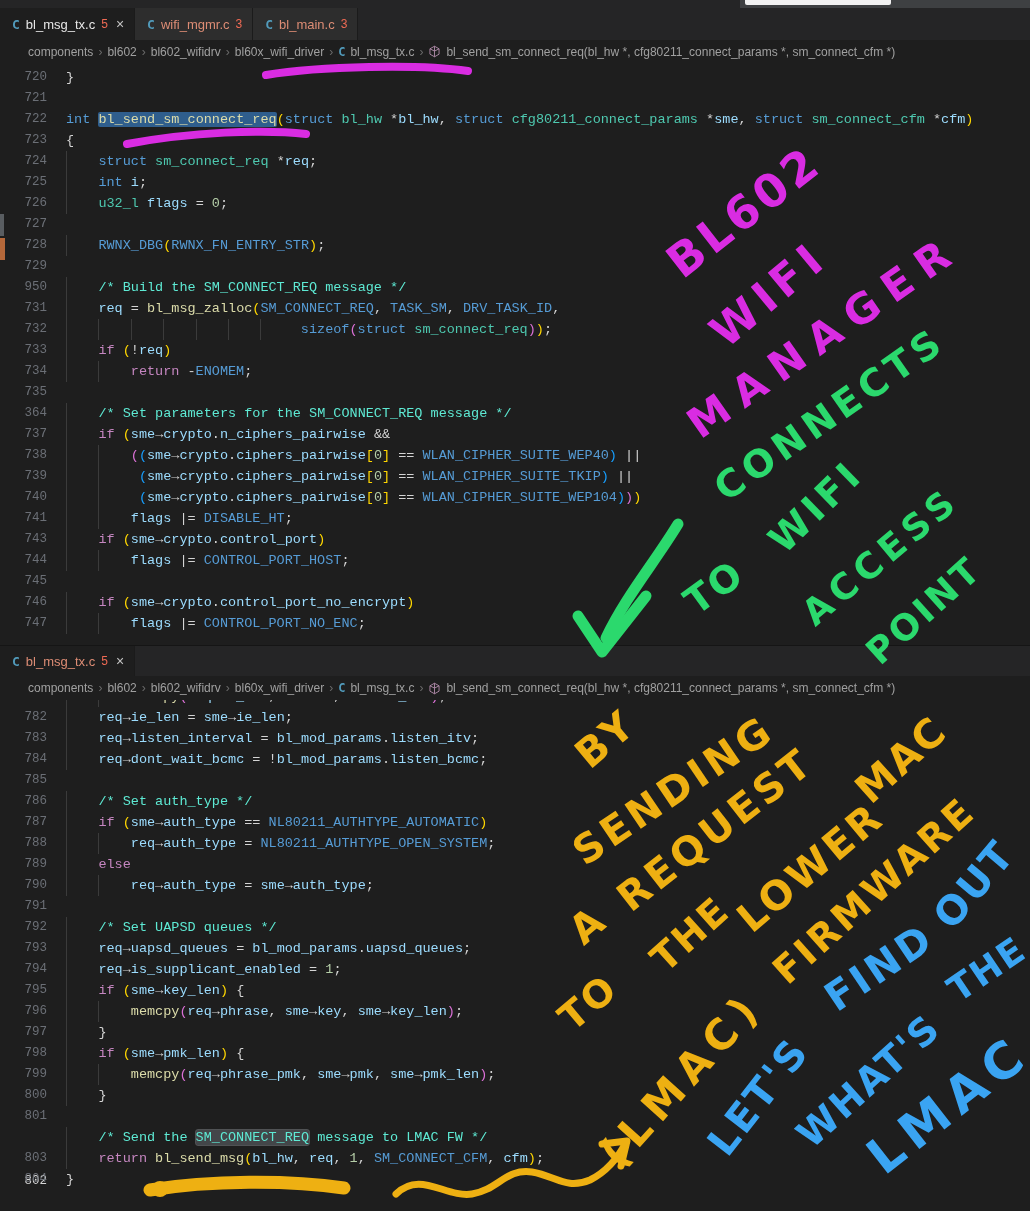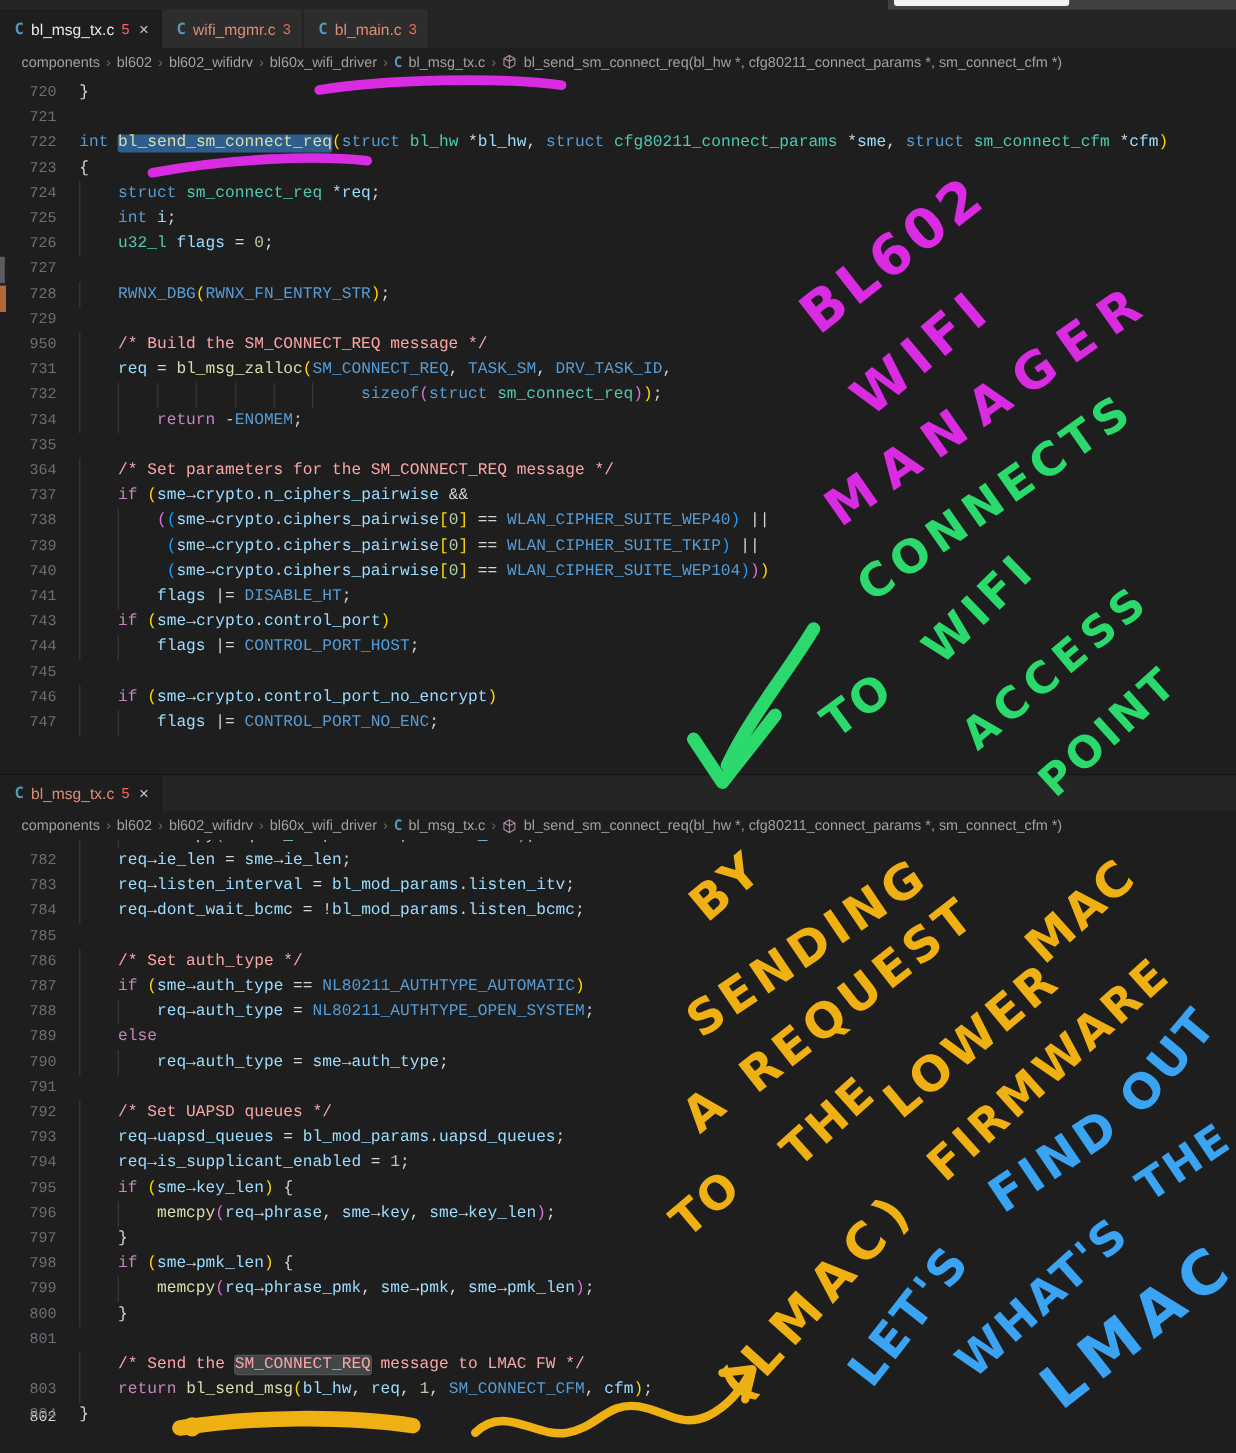--- a/index.html
+++ b/index.html
@@ -14,37 +14,37 @@
   .tab{height:32px;display:flex;align-items:center;padding:0 10px 0 12px;background:#2d2d2d;
        border-right:1px solid #1b1b1b;font-size:13px;color:#9b9b9b;cursor:pointer;white-space:nowrap;}
   #pane2 .tab{height:30px;}
   .tab.active{background:#1e1e1e;}
   .cicon{color:#519aba;font-weight:bold;font-size:13px;margin-right:6px;font-family:"DejaVu Sans Mono",monospace;}
   .tablabel{color:#de8d75;}
   .tab.active .plain{color:#e7e7e7;}
   .badge{margin-left:6px;color:#ef6a54;font-size:12px;}
   .closex{margin-left:8px;color:#c5c5c5;font-size:14px;line-height:14px;}
   .breadcrumb{position:absolute;left:0;right:0;height:23px;background:#1e1e1e;display:flex;align-items:center;
-              padding-left:18px;font-size:12px;color:#a0a0a0;z-index:5;white-space:nowrap;overflow:hidden;}
+              padding-left:28px;font-size:12px;color:#a0a0a0;z-index:5;white-space:nowrap;overflow:hidden;}
   #pane1 .breadcrumb{top:40px;}
   #pane2 .breadcrumb{top:30px;height:24px;}
   .bc-sep{margin:0 5px;color:#6a6a6a;}
   .bc-c{color:#519aba;font-weight:bold;margin-right:5px;font-family:"DejaVu Sans Mono",monospace;}
   .bc-sym{margin-right:5px;display:inline-flex;}
   .code{position:absolute;left:0;right:0;z-index:1;}
   #pane1 .code{top:67px;}
   #pane2 .code{top:40px;}
   .cl{position:relative;height:21px;white-space:pre;
       font-family:Liberation Mono, monospace;font-size:13.5px;line-height:21px;}
   .ln{position:absolute;left:0;top:0;width:47px;text-align:right;color:#6b6f76;font-size:12.5px;}
   .ln.cur{color:#d7d7d7;margin-top:44px;}
   .ct{display:block;margin-left:66px;}
   .ig{display:inline-block;width:4ch;box-sizing:border-box;border-left:1px solid #3b3b3b;white-space:pre;}
   .tk.w{color:#d4d4d4;} .tk.b{color:#569cd6;} .tk.m{color:#c586c0;} .tk.t{color:#4ec9b0;}
-  .tk.f{color:#dcdcaa;} .tk.v{color:#9cdcfe;} .tk.n{color:#b5cea8;} .tk.c{color:#fca5a5;}
+  .tk.f{color:#dcdcaa;} .tk.v{color:#9cdcfe;} .tk.n{color:#b5cea8;} .tk.c{color:#5eead4;}
   .tk.p1{color:#ffd700;} .tk.p2{color:#da70d6;} .tk.p3{color:#179fff;}
   .tk.sel{background:#2f5e8d;border-radius:2px;}
   .tk.hl{background:rgba(112,120,126,.45);outline:1px solid rgba(155,160,165,.4);border-radius:2px;}
   #ink{position:absolute;left:0;top:0;width:1030px;height:1211px;z-index:8;pointer-events:none;}
   .hand{position:absolute;z-index:9;font-family:"DejaVu Sans",sans-serif;font-weight:bold;
         transform-origin:0 0;white-space:nowrap;pointer-events:none;}
   .artifact{position:absolute;z-index:10;}
 </style>
 </head>
 <body>
@@ -96,20 +96,21 @@
         <div class="cl"><span class="ln">723</span><span class="ct"><span class="tk w">{</span></span></div>
         <div class="cl"><span class="ln">724</span><span class="ct"><span class="ig">    </span><span class="tk b">struct</span><span class="tk w"> </span><span class="tk t">sm_connect_req</span><span class="tk w"> *</span><span class="tk v">req</span><span class="tk w">;</span></span></div>
         <div class="cl"><span class="ln">725</span><span class="ct"><span class="ig">    </span><span class="tk b">int</span><span class="tk w"> </span><span class="tk v">i</span><span class="tk w">;</span></span></div>
         <div class="cl"><span class="ln">726</span><span class="ct"><span class="ig">    </span><span class="tk t">u32_l</span><span class="tk w"> </span><span class="tk v">flags</span><span class="tk w"> = </span><span class="tk n">0</span><span class="tk w">;</span></span></div>
         <div class="cl"><span class="ln">727</span><span class="ct"></span></div>
         <div class="cl"><span class="ln">728</span><span class="ct"><span class="ig">    </span><span class="tk b">RWNX_DBG</span><span class="tk p1">(</span><span class="tk b">RWNX_FN_ENTRY_STR</span><span class="tk p1">)</span><span class="tk w">;</span></span></div>
         <div class="cl"><span class="ln">729</span><span class="ct"></span></div>
         <div class="cl"><span class="ln">950</span><span class="ct"><span class="ig">    </span><span class="tk c">/* Build the SM_CONNECT_REQ message */</span></span></div>
         <div class="cl"><span class="ln">731</span><span class="ct"><span class="ig">    </span><span class="tk v">req</span><span class="tk w"> = </span><span class="tk f">bl_msg_zalloc</span><span class="tk p1">(</span><span class="tk b">SM_CONNECT_REQ</span><span class="tk w">, </span><span class="tk b">TASK_SM</span><span class="tk w">, </span><span class="tk b">DRV_TASK_ID</span><span class="tk w">,</span></span></div>
         <div class="cl"><span class="ln">732</span><span class="ct"><span class="ig">    </span><span class="ig">    </span><span class="ig">    </span><span class="ig">    </span><span class="ig">    </span><span class="ig">    </span><span class="ig">    </span> <span class="tk b">sizeof</span><span class="tk p2">(</span><span class="tk b">struct</span><span class="tk w"> </span><span class="tk t">sm_connect_req</span><span class="tk p2">)</span><span class="tk p1">)</span><span class="tk w">;</span></span></div>
+        <div class="cl"><span class="ln">733</span><span class="ct"><span class="ig">    </span><span class="tk m">if</span><span class="tk w"> </span><span class="tk p1">(</span><span class="tk w">!</span><span class="tk v">req</span><span class="tk p1">)</span></span></div>
         <div class="cl"><span class="ln">734</span><span class="ct"><span class="ig">    </span><span class="ig">    </span><span class="tk m">return</span><span class="tk w"> -</span><span class="tk b">ENOMEM</span><span class="tk w">;</span></span></div>
         <div class="cl"><span class="ln">735</span><span class="ct"></span></div>
         <div class="cl"><span class="ln">364</span><span class="ct"><span class="ig">    </span><span class="tk c">/* Set parameters for the SM_CONNECT_REQ message */</span></span></div>
         <div class="cl"><span class="ln">737</span><span class="ct"><span class="ig">    </span><span class="tk m">if</span><span class="tk w"> </span><span class="tk p1">(</span><span class="tk v">sme</span><span class="tk w">→</span><span class="tk v">crypto</span><span class="tk w">.</span><span class="tk v">n_ciphers_pairwise</span><span class="tk w"> &amp;&amp;</span></span></div>
         <div class="cl"><span class="ln">738</span><span class="ct"><span class="ig">    </span><span class="ig">    </span><span class="tk p2">(</span><span class="tk p3">(</span><span class="tk v">sme</span><span class="tk w">→</span><span class="tk v">crypto</span><span class="tk w">.</span><span class="tk v">ciphers_pairwise</span><span class="tk p1">[</span><span class="tk n">0</span><span class="tk p1">]</span><span class="tk w"> == </span><span class="tk b">WLAN_CIPHER_SUITE_WEP40</span><span class="tk p3">)</span><span class="tk w"> ||</span></span></div>
         <div class="cl"><span class="ln">739</span><span class="ct"><span class="ig">    </span><span class="ig">    </span> <span class="tk p3">(</span><span class="tk v">sme</span><span class="tk w">→</span><span class="tk v">crypto</span><span class="tk w">.</span><span class="tk v">ciphers_pairwise</span><span class="tk p1">[</span><span class="tk n">0</span><span class="tk p1">]</span><span class="tk w"> == </span><span class="tk b">WLAN_CIPHER_SUITE_TKIP</span><span class="tk p3">)</span><span class="tk w"> ||</span></span></div>
         <div class="cl"><span class="ln">740</span><span class="ct"><span class="ig">    </span><span class="ig">    </span> <span class="tk p3">(</span><span class="tk v">sme</span><span class="tk w">→</span><span class="tk v">crypto</span><span class="tk w">.</span><span class="tk v">ciphers_pairwise</span><span class="tk p1">[</span><span class="tk n">0</span><span class="tk p1">]</span><span class="tk w"> == </span><span class="tk b">WLAN_CIPHER_SUITE_WEP104</span><span class="tk p3">)</span><span class="tk p2">)</span><span class="tk p1">)</span></span></div>
         <div class="cl"><span class="ln">741</span><span class="ct"><span class="ig">    </span><span class="ig">    </span><span class="tk v">flags</span><span class="tk w"> |= </span><span class="tk b">DISABLE_HT</span><span class="tk w">;</span></span></div>
         <div class="cl"><span class="ln">743</span><span class="ct"><span class="ig">    </span><span class="tk m">if</span><span class="tk w"> </span><span class="tk p1">(</span><span class="tk v">sme</span><span class="tk w">→</span><span class="tk v">crypto</span><span class="tk w">.</span><span class="tk v">control_port</span><span class="tk p1">)</span></span></div>
         <div class="cl"><span class="ln">744</span><span class="ct"><span class="ig">    </span><span class="ig">    </span><span class="tk v">flags</span><span class="tk w"> |= </span><span class="tk b">CONTROL_PORT_HOST</span><span class="tk w">;</span></span></div>

